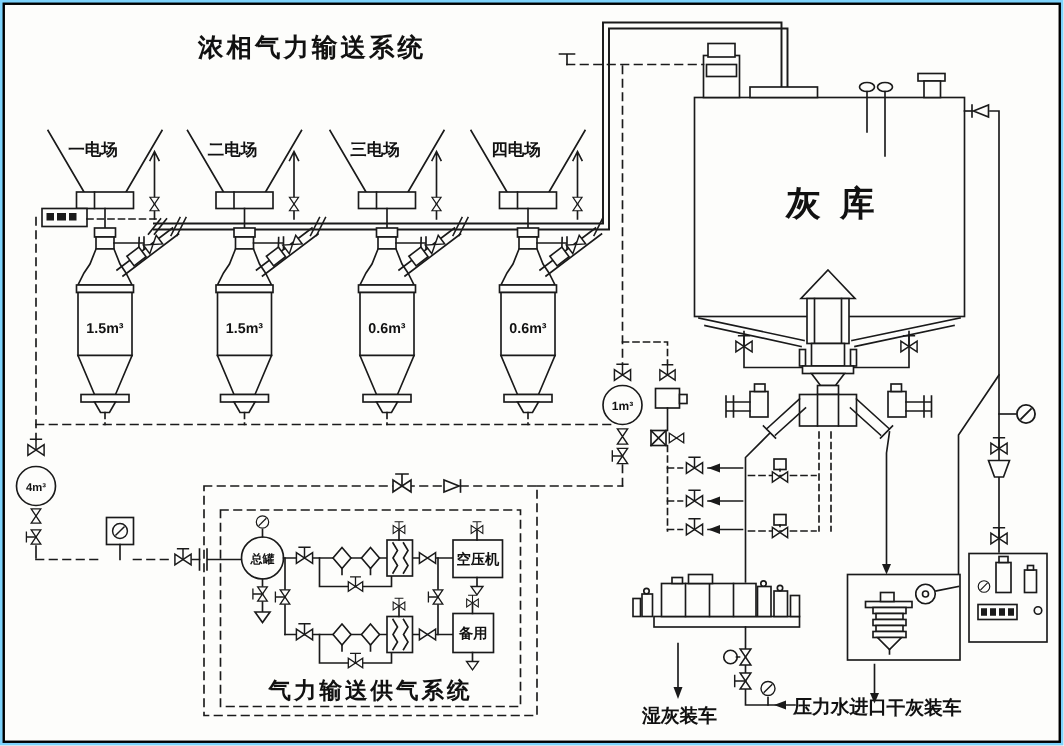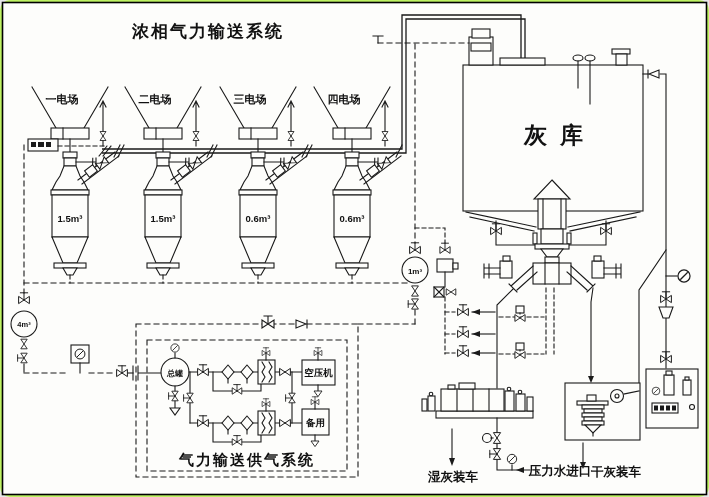--- a/index.html
+++ b/index.html
@@ -1,17 +1,17 @@
 <!DOCTYPE html>
 <html><head>
 <meta charset="utf-8">
 <style>
   html,body{margin:0;padding:0;background:#e8e8e8;}
-  .stage{width:709px;height:497px;background:#bef264;position:relative;margin:0 auto;
-         font-family:"Liberation Sans","DejaVu Sans",sans-serif;border-radius:10px;}
+  .stage{width:709px;height:497px;background:#7dd3fc;position:relative;margin:0 auto;
+         font-family:"Liberation Sans","DejaVu Sans",sans-serif;}
   svg{display:block}
   .ln{fill:none;stroke:#1a1a1a;stroke-width:1.1;stroke-linecap:square}
   .ln2{fill:none;stroke:#1a1a1a;stroke-width:1.3}
   .d1{stroke-dasharray:5 4}
   .d2{stroke-dasharray:4 3}
   .fw{fill:#fdfdfb;stroke:#1a1a1a;stroke-width:1.1}
   .blk{fill:#1a1a1a;stroke:none}
   .txt{fill:#111;stroke:none;font-weight:bold;text-anchor:middle}
   .t17{font-size:17px;letter-spacing:2px}
   .t24{font-size:23px;letter-spacing:13px}

